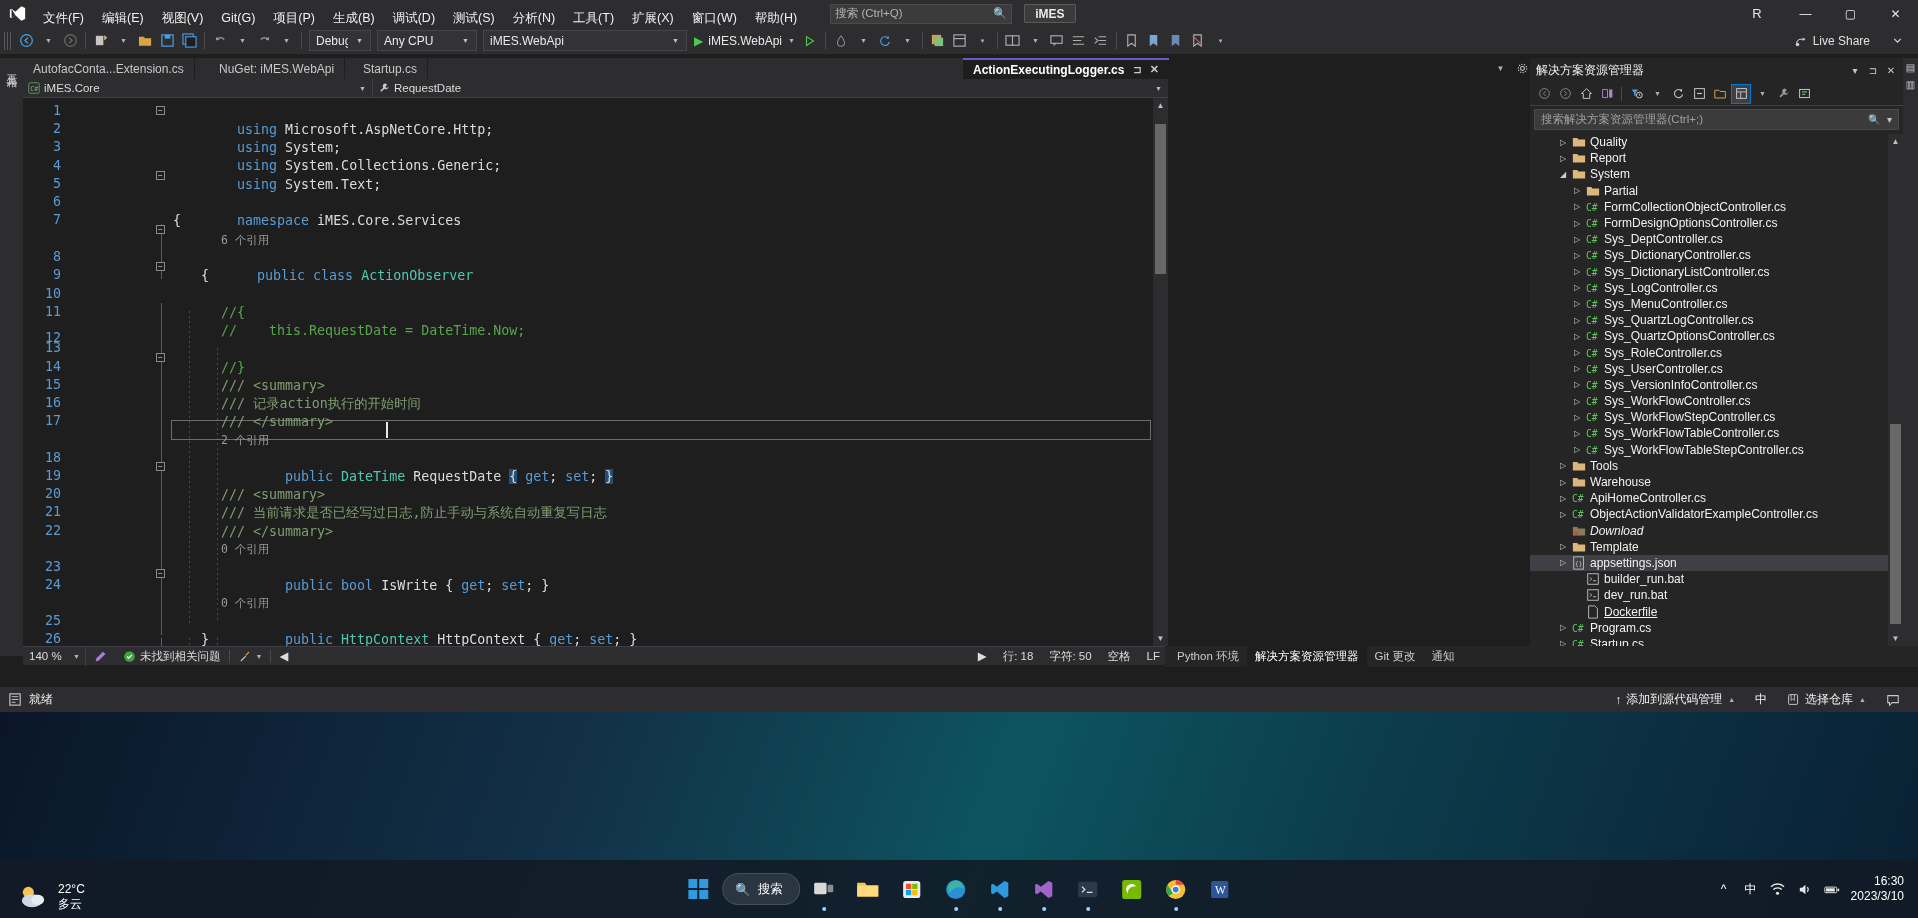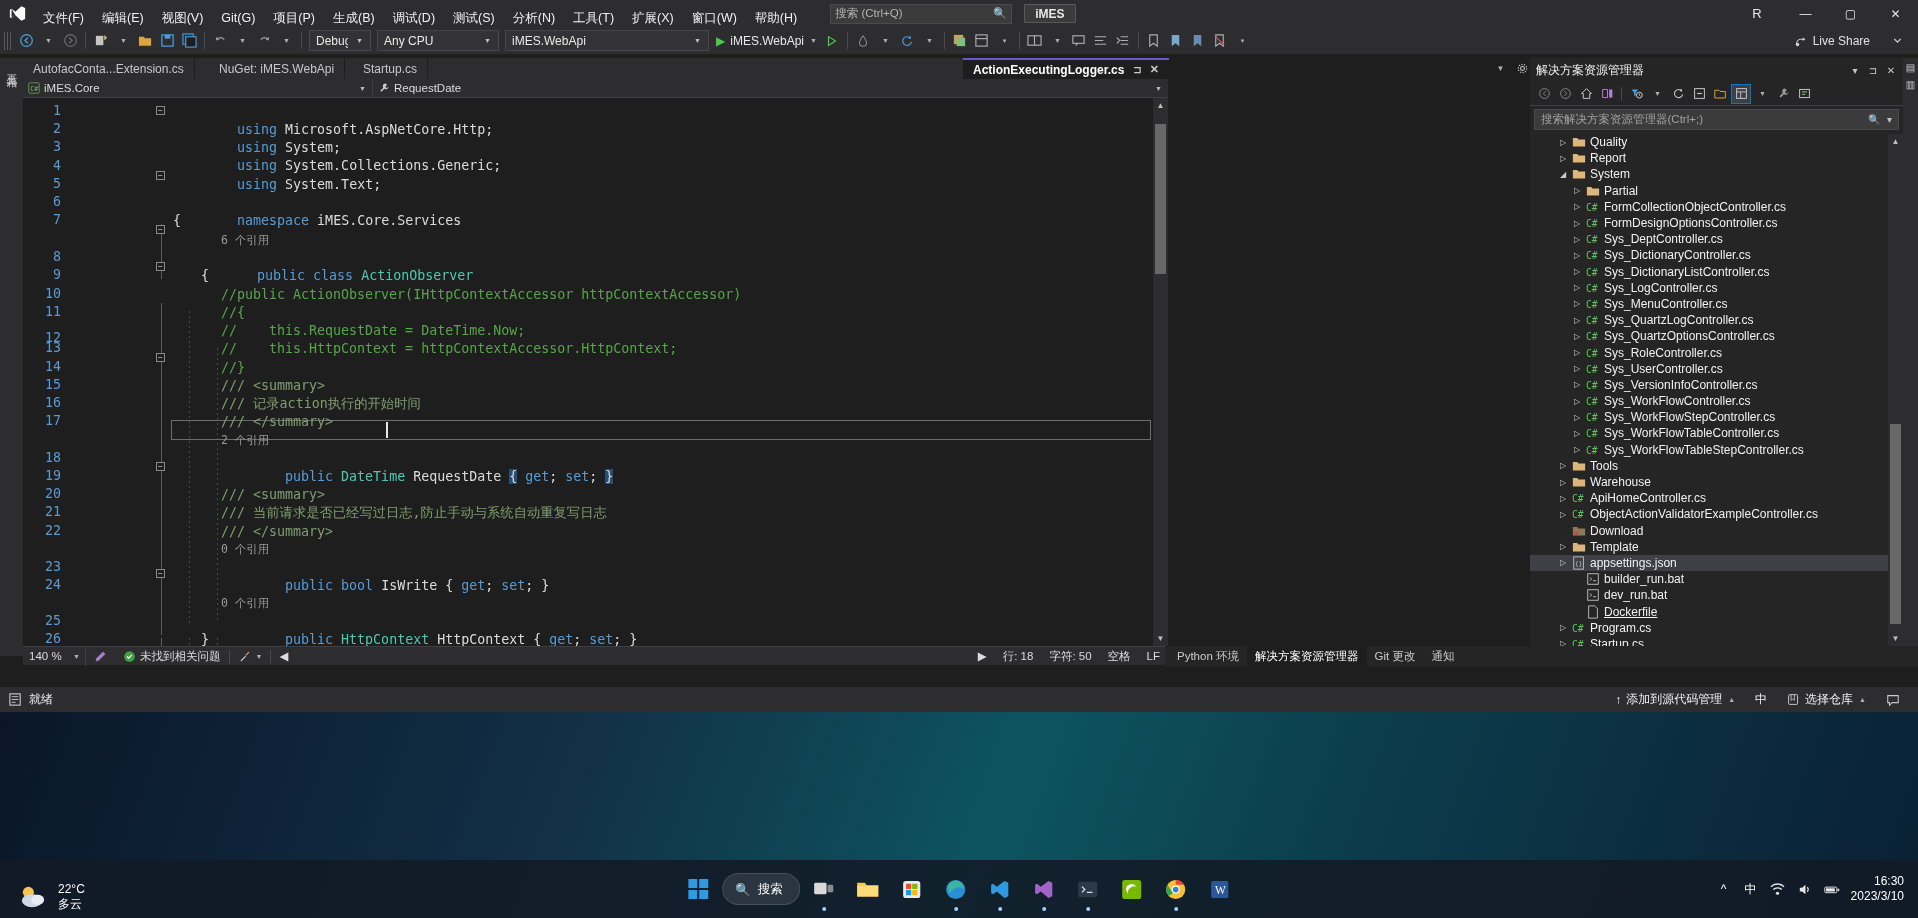--- a/index.html
+++ b/index.html
@@ -420,21 +420,21 @@
     </div>
     <div class="tb-btn">
         <span class="tb-caret">▼</span>
       </div>
     <div class="tb-sep"></div>
 
     <div class="tb-combo" style="width:62px">
       <span class="lbl">Debug</span>
       <span class="arr">▼</span>
     </div>
-    <div class="tb-combo" style="width:122px">
+    <div class="tb-combo" style="width:100px">
       <span class="lbl">Any CPU</span>
       <span class="arr">▼</span>
     </div>
     <div class="tb-combo" style="width:204px">
       <span class="lbl">iMES.WebApi</span>
       <span class="arr">▼</span>
     </div>
     <div class="run-btn">
       <span class="run-tri">▶</span>
       <span>iMES.WebApi</span>
@@ -665,24 +665,22 @@
         <span class="kw">namespace</span><span class="plain"> iMES.Core.Services</span>
       </div>
       <div class="ln ltext" style="top:114px"><span class="plain">{</span></div>
 
       <div class="ln codelens" style="top:133px; left:198px">6 个引用</div>
 
       <div class="ln ltext" style="top:151px; left:170px">
         <span class="kw">public class </span><span class="kw2">ActionObserver</span>
       </div>
       <div class="ln ltext" style="top:169px; left:178px"><span class="plain">{</span></div>
-      <div class="ln ltext" style="top:188px; left:198px"><span class="cmt">//public ActionObserver(IHttpContextAccessor httpContextAccessor)</span></div>
       <div class="ln ltext" style="top:206px; left:198px"><span class="cmt">//{</span></div>
       <div class="ln ltext" style="top:224px; left:198px"><span class="cmt">//    this.RequestDate = DateTime.Now;</span></div>
-      <div class="ln ltext" style="top:242px; left:198px"><span class="cmt">//    this.HttpContext = httpContextAccessor.HttpContext;</span></div>
       <div class="ln ltext" style="top:261px; left:198px"><span class="cmt">//}</span></div>
       <div class="ln ltext" style="top:279px; left:198px"><span class="doc">/// &lt;summary&gt;</span></div>
       <div class="ln ltext" style="top:297px; left:198px"><span class="doc">/// 记录action执行的开始时间</span></div>
       <div class="ln ltext" style="top:315px; left:198px"><span class="doc">/// &lt;/summary&gt;</span></div>
 
       <div class="ln codelens" style="top:333px; left:198px">2 个引用</div>
 
       <div class="ln ltext" style="top:352px; left:198px">
         <span class="kw">public </span><span class="kw2">DateTime</span><span class="plain"> RequestDate </span><span class="brace-hl">{</span><span class="plain"> </span><span class="kw">get</span><span class="plain">; </span><span class="kw">set</span><span class="plain">; </span><span class="brace-hl">}</span>
       </div>
@@ -1048,21 +1046,21 @@
         </div>
         <div class="tnode" style="padding-left: 26px;">
           <span class="tw">▷</span>
           <span class="ticon">
             <svg width="14" height="14" viewBox="0 0 16 16">
               <text x="0" y="12" font-size="11" fill="#5ec25e" font-family="monospace">C#</text>
             </svg>
           </span>
           <span class="tlabel">ObjectActionValidatorExampleController.cs</span>
         </div>
-        <div class="tnode" style="padding-left: 26px;">
+        <div class="tnode" style="padding-left: 26px; font-style: italic;">
           <span class="tw"></span>
           <span class="ticon">
             <svg width="14" height="14" viewBox="0 0 16 16">
               <path d="M1 3.5 h5 l1.3 1.5 h7.7 v8 h-14z" fill="#8a7a5a"></path>
               <path d="M3 9 l4 4 M7 9 l-4 4" stroke="#d04040" stroke-width="1.6"></path>
             </svg>
           </span>
           <span class="tlabel">Download</span>
         </div>
         <div class="tnode" style="padding-left: 26px;">

